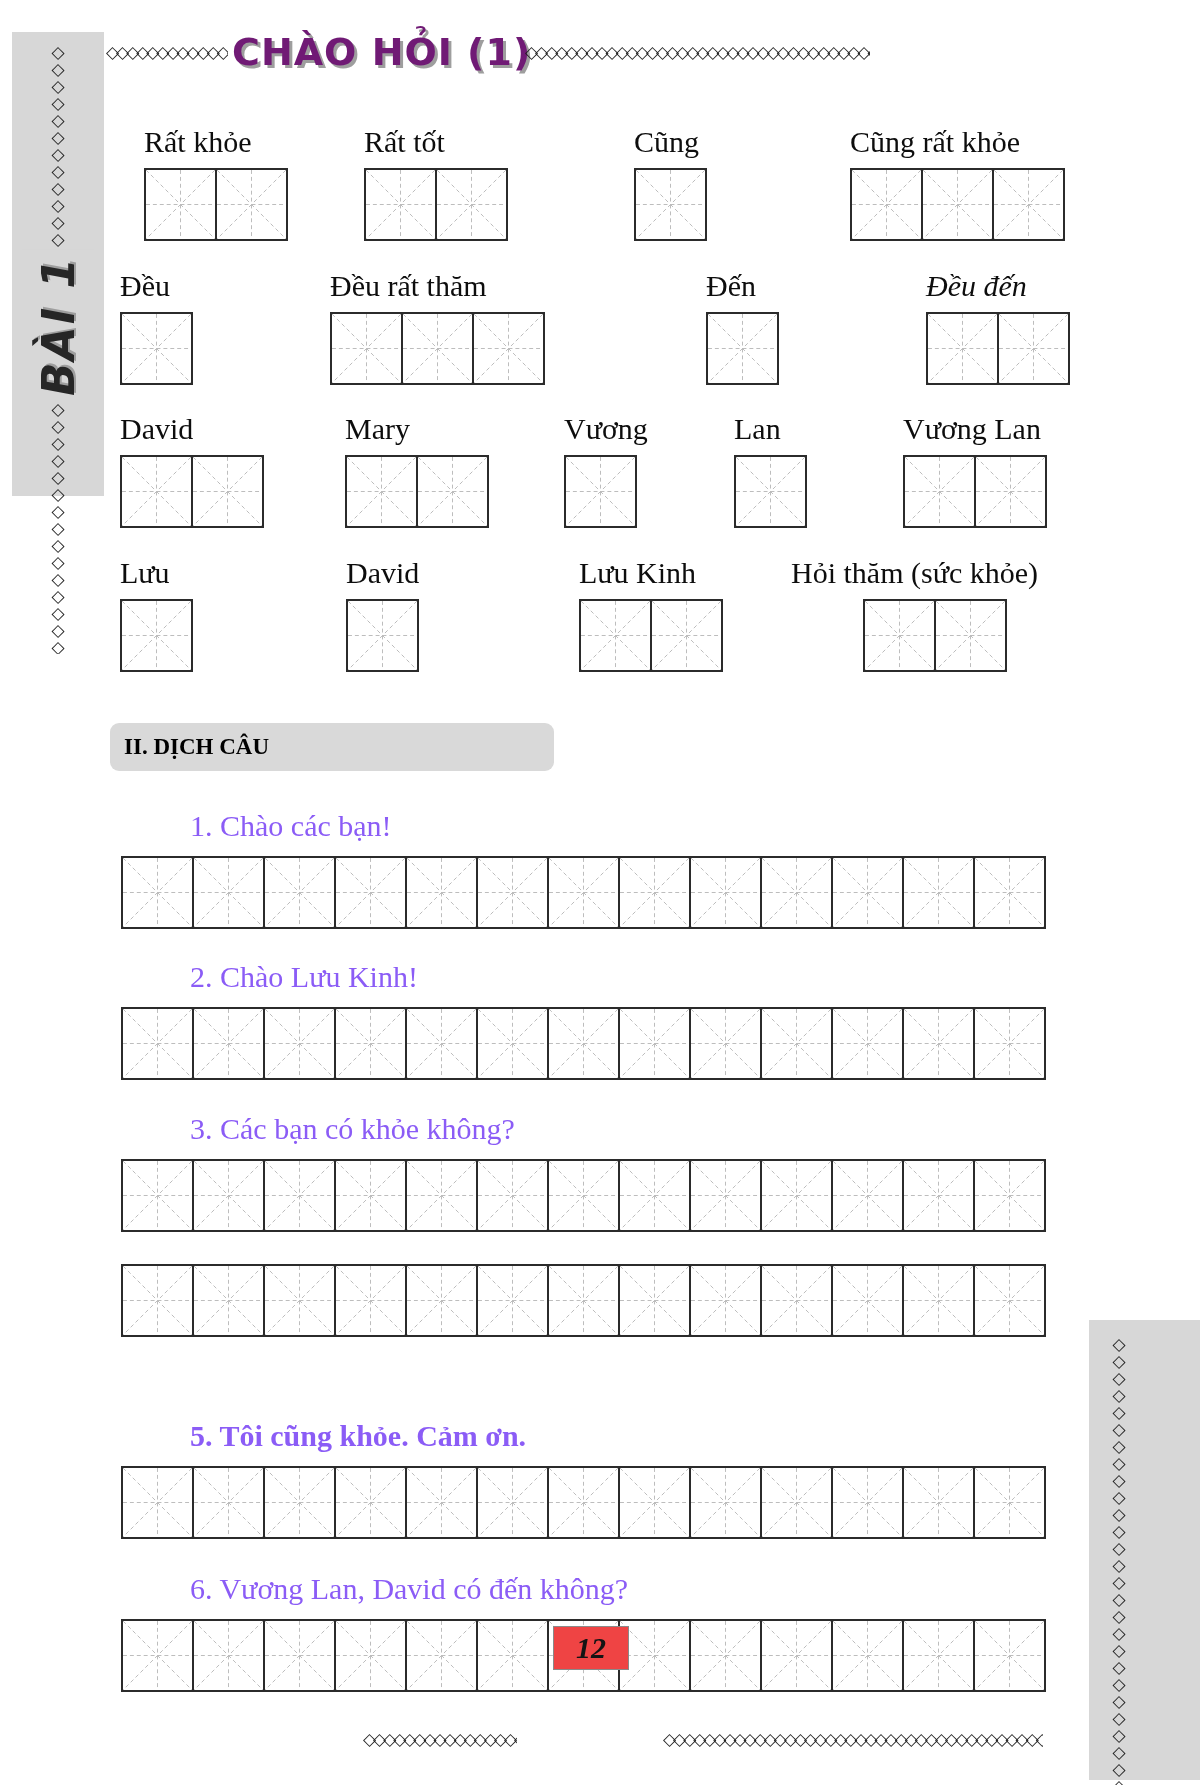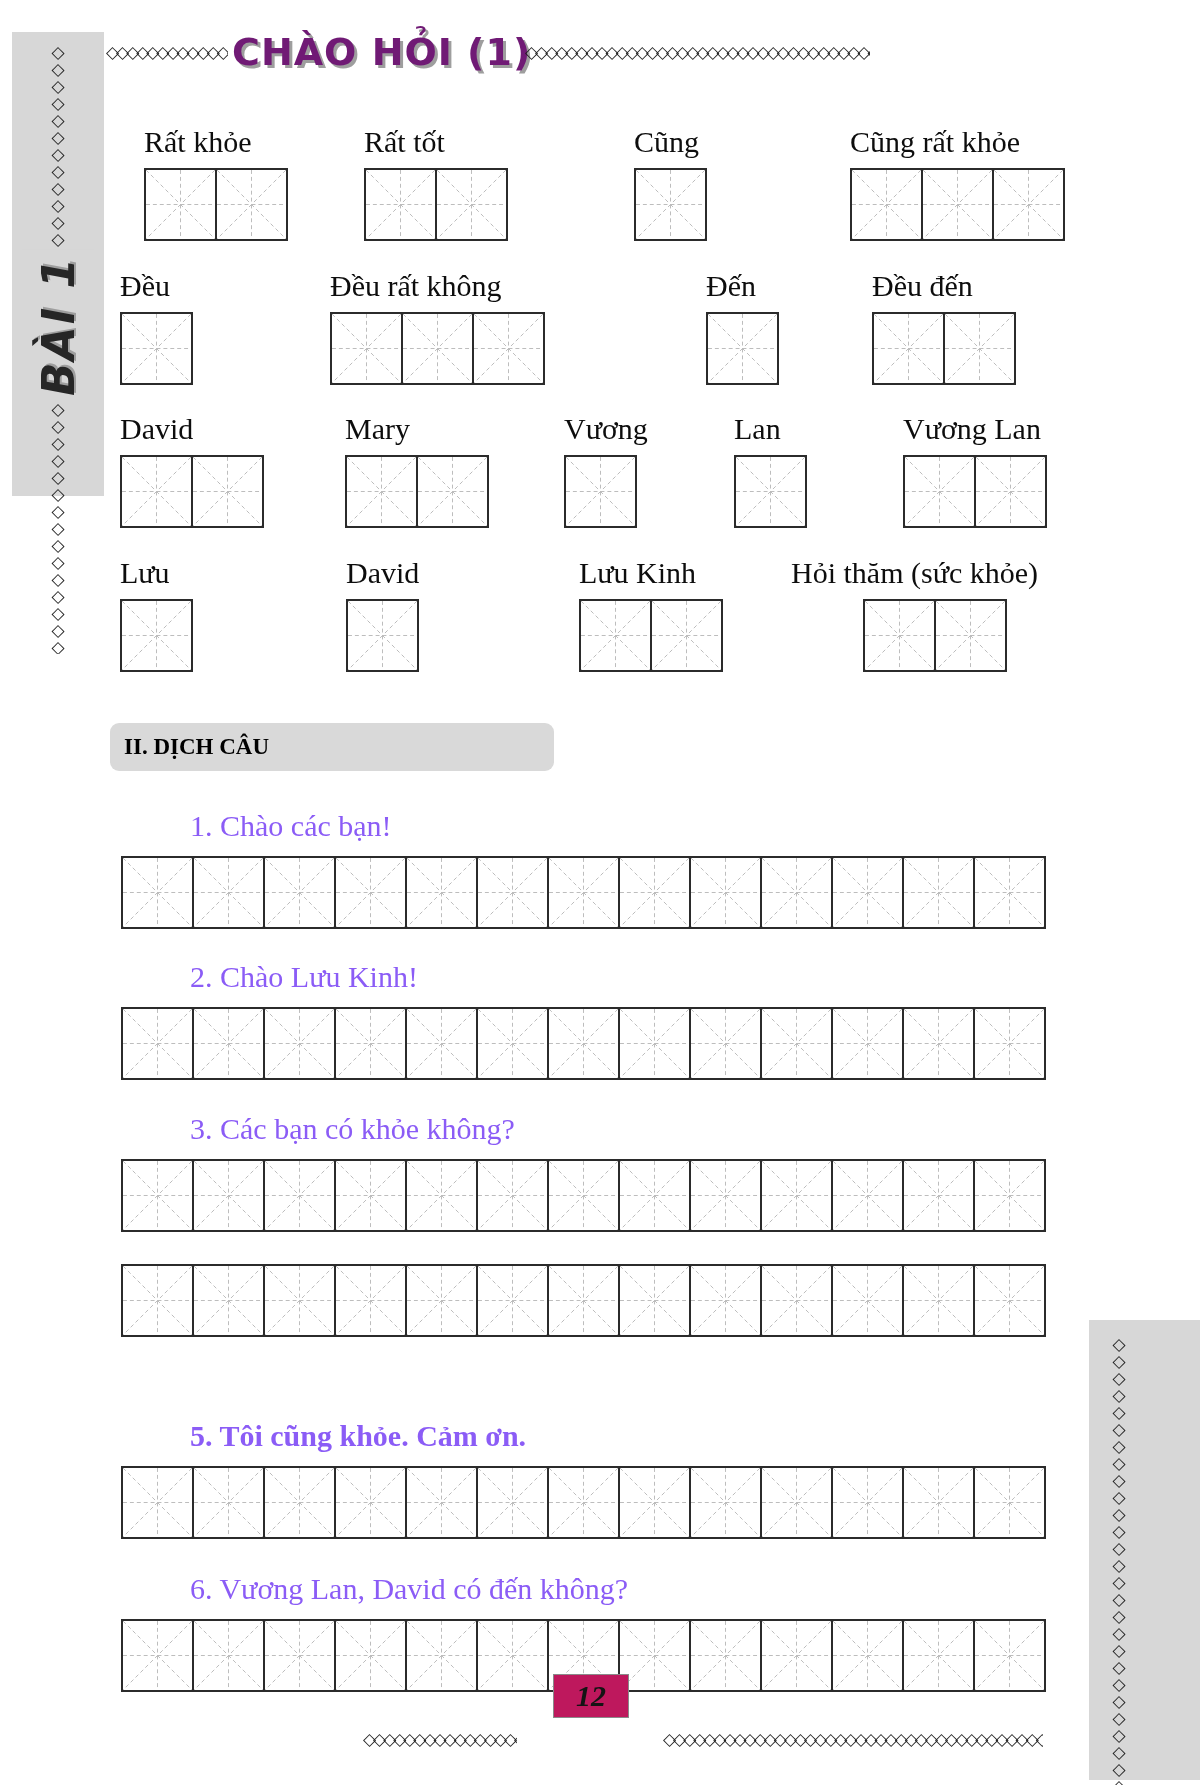--- a/index.html
+++ b/index.html
@@ -92,22 +92,22 @@
   
   #sentences{position:absolute;left:0;top:0;width:100%;height:100%;}
   .sentence-block{position:absolute;left:121px;}
   .sentence-text{
     font-size:30px;line-height:38px;
     margin-left:69px;margin-bottom:11px;
     white-space:nowrap;color:#8b5cf6;
   }
   
   .page-number-box{
-    position:absolute;left:553px;top:1674px;width:76px;height:44px;
-    background:#be185d;border:1px solid #8a8a8a;box-sizing:border-box;
+    position:absolute;left:553px;top:1626px;width:76px;height:44px;
+    background:#ef4444;border:1px solid #8a8a8a;box-sizing:border-box;
     display:flex;align-items:center;justify-content:center;
   }
   .page-number{
     font-style:italic;font-weight:bold;font-size:30px;color:#141414;
   }
   
   .right-tab{
     position:absolute;left:1089px;top:1320px;width:111px;height:460px;
     background:#d7d7d7;
   }
@@ -219,21 +219,21 @@
             <svg viewBox="0 0 70 70" preserveAspectRatio="none">
               <line x1="0" y1="0" x2="70" y2="70"></line>
               <line x1="70" y1="0" x2="0" y2="70"></line>
               <line x1="35" y1="0" x2="35" y2="70"></line>
               <line x1="0" y1="35" x2="70" y2="35"></line>
             </svg>
           </span>
         </div>
       </div>
       <div class="vocab-item" style="left: 330px; top: 268px;">
-        <div class="vocab-label">Đều rất không</div>
+        <div class="vocab-label">Đều rất thăm</div>
         <div class="box-row">
           <span class="pbox">
             <svg viewBox="0 0 70 70" preserveAspectRatio="none">
               <line x1="0" y1="0" x2="70" y2="70"></line>
               <line x1="70" y1="0" x2="0" y2="70"></line>
               <line x1="35" y1="0" x2="35" y2="70"></line>
               <line x1="0" y1="35" x2="70" y2="35"></line>
             </svg>
           </span>
           <span class="pbox">
@@ -260,21 +260,21 @@
           <span class="pbox">
             <svg viewBox="0 0 70 70" preserveAspectRatio="none">
               <line x1="0" y1="0" x2="70" y2="70"></line>
               <line x1="70" y1="0" x2="0" y2="70"></line>
               <line x1="35" y1="0" x2="35" y2="70"></line>
               <line x1="0" y1="35" x2="70" y2="35"></line>
             </svg>
           </span>
         </div>
       </div>
-      <div class="vocab-item" style="left: 872px; top: 268px;">
+      <div class="vocab-item" style="left: 926px; top: 268px; font-style: italic;">
         <div class="vocab-label">Đều đến</div>
         <div class="box-row">
           <span class="pbox">
             <svg viewBox="0 0 70 70" preserveAspectRatio="none">
               <line x1="0" y1="0" x2="70" y2="70"></line>
               <line x1="70" y1="0" x2="0" y2="70"></line>
               <line x1="35" y1="0" x2="35" y2="70"></line>
               <line x1="0" y1="35" x2="70" y2="35"></line>
             </svg>
           </span>

